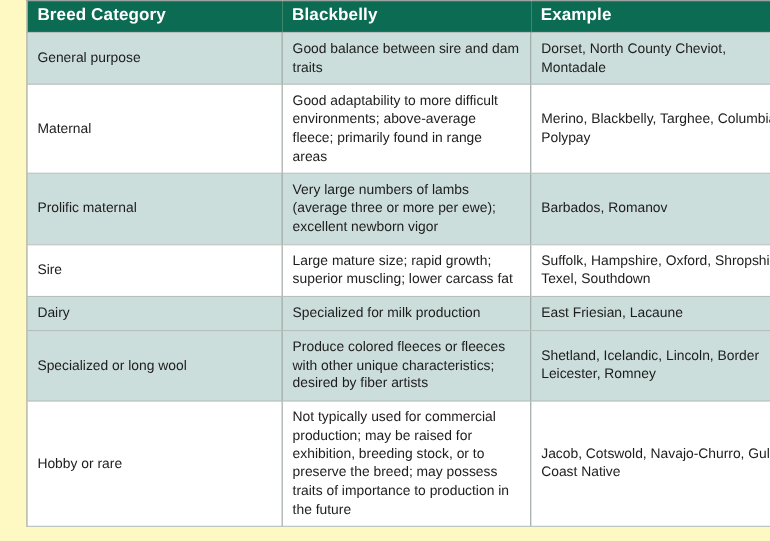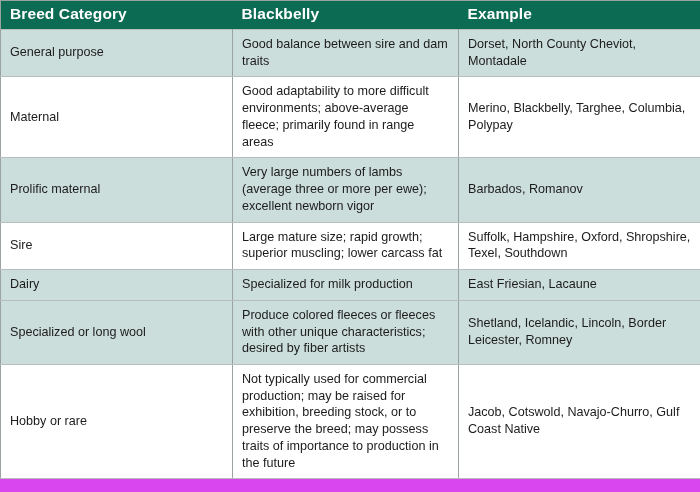--- a/index.html
+++ b/index.html
@@ -12,21 +12,22 @@
     height: 492px;
     overflow: hidden;
     font-family: "Liberation Sans", sans-serif;
     -webkit-font-smoothing: antialiased;
   }
 
   .table-wrap {
     width: 700px;
     height: 492px;
     box-sizing: border-box;
-    background: #d946ef;
+    background: #fef9c3;
+    padding-left: 24px;
   }
 
   table.breed-table {
     width: 700px;
     border-collapse: collapse;
     table-layout: fixed;
     border: 1px solid #9aa3a0;
     box-sizing: border-box;
   }
 

